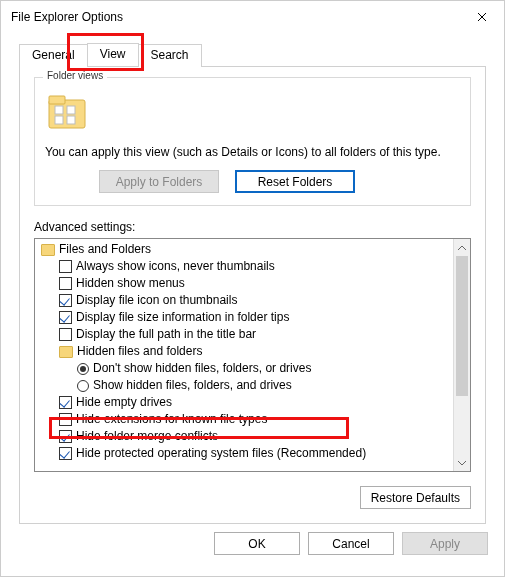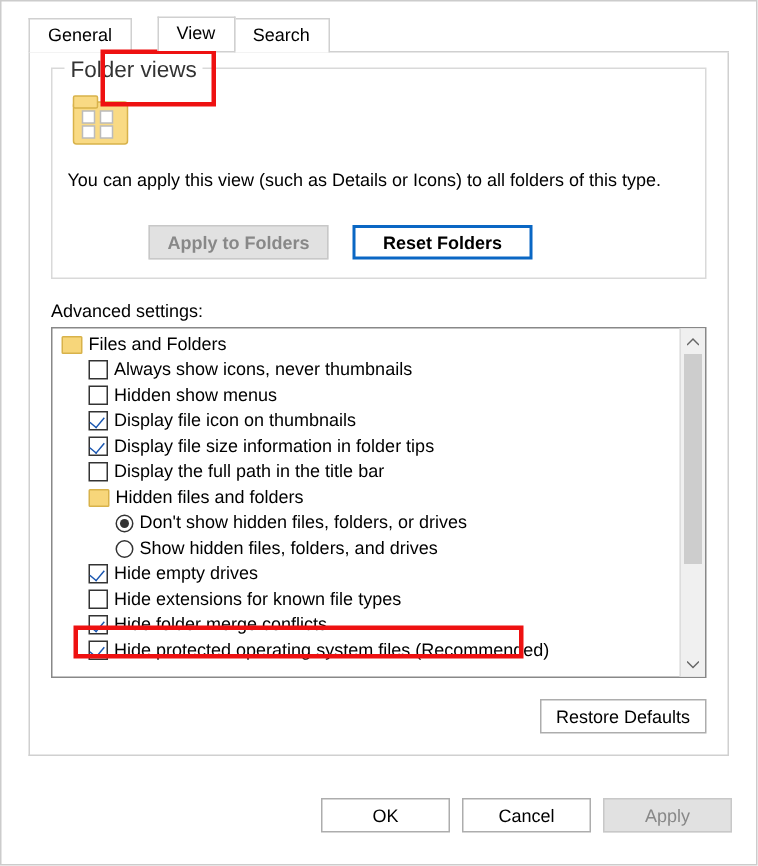--- a/index.html
+++ b/index.html
@@ -5,28 +5,28 @@
   * { box-sizing: border-box; font-family: "Segoe UI", Tahoma, sans-serif; font-size: 12px; }
   body { margin: 0; background: #fff; }
   .window { width: 505px; height: 577px; background: #fff; border: 1px solid #ccc; position: relative; }
   .titlebar { height: 32px; display: flex; align-items: center; padding: 0 0 0 10px; }
   .titlebar .title { flex: 1; font-size: 12px; }
   .closebtn { width: 44px; height: 32px; display: flex; align-items: center; justify-content: center; cursor: pointer; }
   .closebtn svg { width: 10px; height: 10px; }
   .content { padding: 10px 18px 4px 18px; }
   .tabs { display: flex; border-bottom: 1px solid #d0d0d0; position: relative; height: 24px; }
   .tab { padding: 3px 12px 3px 12px; border: 1px solid #d0d0d0; border-bottom: none; background: #fff; margin-right: -1px; position: relative; top: 1px; cursor: pointer; }
-  .tab.active { top: 0; padding-top: 3px; padding-bottom: 4px; z-index: 2; background:#fff;margin-left:18px; }
+  .tab.active { top: 0; padding-top: 3px; padding-bottom: 4px; z-index: 2; background:#fff; }
   .tabpanel { border-left: 1px solid #d0d0d0; border-right: 1px solid #d0d0d0; border-bottom: 1px solid #d0d0d0; padding: 10px 14px 14px 14px; }
   .fieldset { border: 1px solid #d9d9d9; padding: 8px 10px 12px 10px; position: relative; }
-  .fieldset .legend { position: absolute; top: -8px; left: 8px; background: #fff; padding: 0 4px; font-size: 15px; color: #333; }
+  .fieldset .legend { position: absolute; top: -8px; left: 8px; background: #fff; padding: 0 4px; font-size: 10px; color: #333; }
   .fvrow { display: flex; gap: 10px; flex-direction: column; }
   .foldericon { width: 44px; height: 44px; flex: 0 0 44px; margin-top: 4px; }
   .fvtext { flex: 1; font-size: 12px; line-height: 1.35; }
-  .fvbtns { display: flex; gap: 16px; margin-top: 22px; margin-left: 54px; font-weight: bold; }
+  .fvbtns { display: flex; gap: 16px; margin-top: 10px; margin-left: 54px; }
   .btn { height: 23px; min-width: 120px; border: 1px solid #adadad; background: #e1e1e1; cursor: pointer; font-size: 12px; display: inline-flex; align-items: center; justify-content: center; padding: 0 10px; }
   .btn.disabled { color: #888; background: #e1e1e1; border-color: #c8c8c8; cursor: default; }
   .btn.accent { background: #fff; border: 2px solid #0a67c4; }
   .adv-label { margin-top: 14px; margin-bottom: 4px; font-size: 12px; }
   .tree { border: 1px solid #888; height: 234px; background: #fff; display: flex; }
   .tree-inner { flex: 1; overflow: hidden; padding: 2px 4px; }
   .scrollbar { width: 17px; background: #f0f0f0; border-left: 1px solid #ddd; display: flex; flex-direction: column; }
   .sb-btn { height: 17px; display: flex; align-items: center; justify-content: center; background: #f0f0f0; cursor: pointer; }
   .sb-track { flex: 1; position: relative; }
   .sb-thumb { position: absolute; left: 2px; right: 2px; top: 0; height: 140px; background: #cdcdcd; }
@@ -44,20 +44,28 @@
   .dlgbtns .btn { min-width: 86px; }
   .hlred { position:absolute; border:3px solid #e11; pointer-events:none; }
   .hl-tab { left:66px; top:32px; width:77px; height:38px; }
   .hl-row { left:48px; top:416px; width:300px; height:22px; }
 </style>
 </head>
 <body>
 
 <div class="window">
 
+  <div class="titlebar">
+    <div class="title">File Explorer Options</div>
+    <div class="closebtn">
+      <svg viewBox="0 0 10 10">
+          <path d="M1 1 L9 9 M9 1 L1 9" stroke="#000" stroke-width="1"></path>
+        </svg>
+    </div>
+  </div>
 
   <div class="content">
     <div class="tabs">
       <div class="tab"><span>General</span></div>
       <div class="tab active"><span>View</span></div>
       <div class="tab"><span>Search</span></div>
     </div>
 
     <div class="tabpanel">
 

